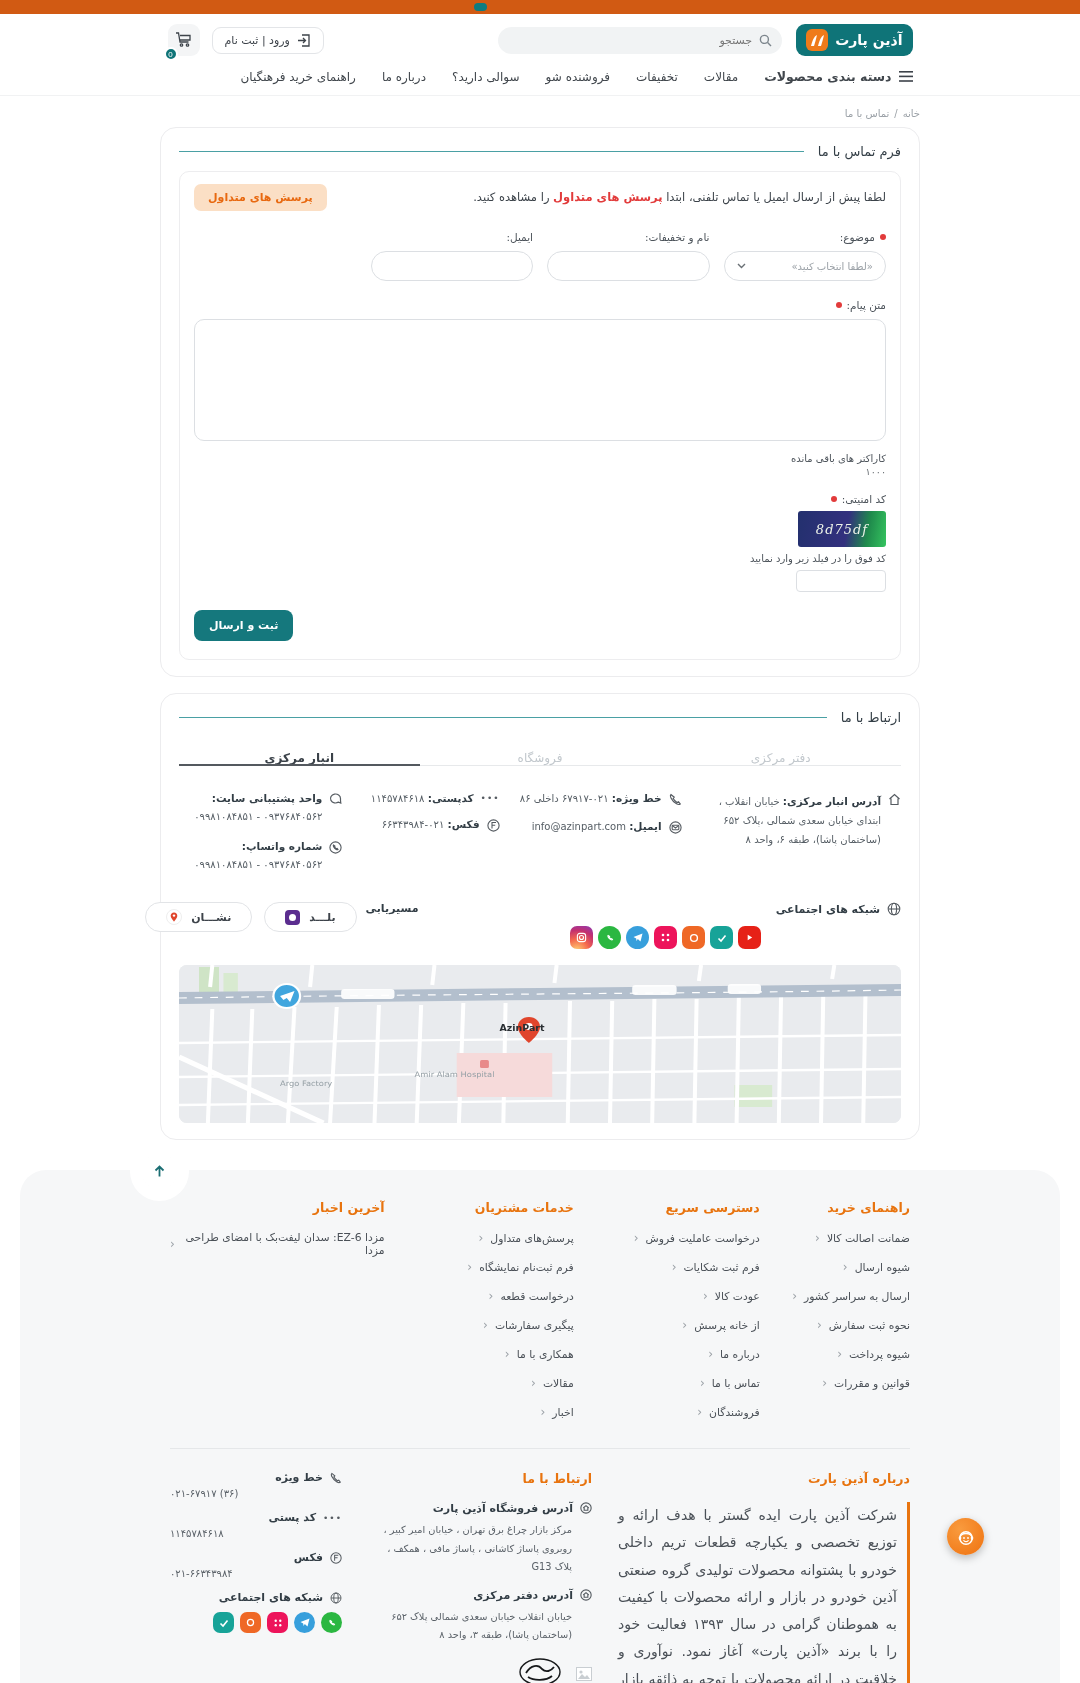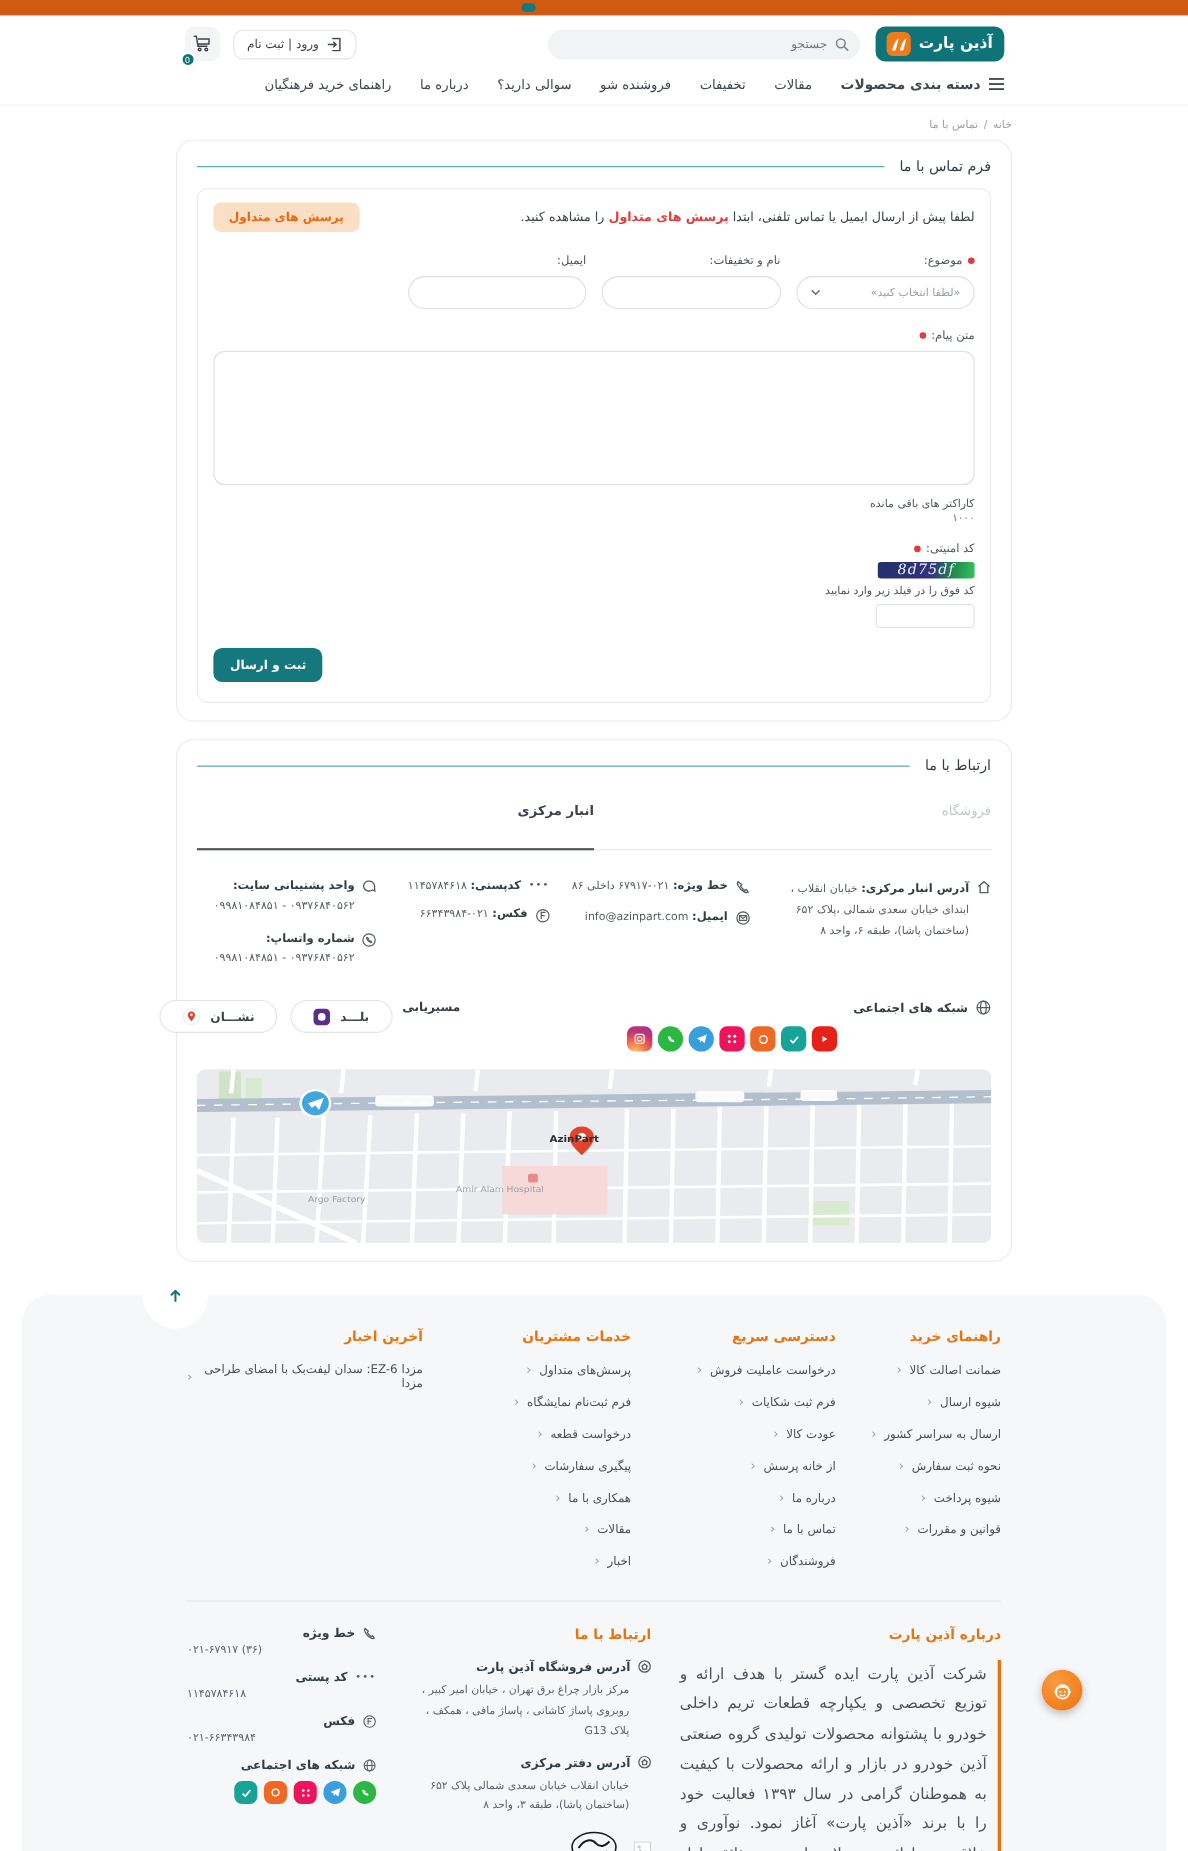--- a/index.html
+++ b/index.html
@@ -38,28 +38,28 @@
   .fgrid{display:grid;grid-template-columns:repeat(4,1fr);gap:14px;margin-top:20px}
   .flabel{font-size:10.5px;color:#4c535a;margin-bottom:8px;display:flex;align-items:center;gap:5px}
   .req{width:6px;height:6px;border-radius:50%;background:#e23b3b;display:inline-block}
   .fctrl{height:30px;border:1px solid #dcdfe3;border-radius:15px;width:100%;padding:0 12px;font-family:inherit;font-size:11px;color:#3d434a;background:#fff;outline:none}
   .fselect{display:flex;align-items:center;justify-content:space-between;font-size:10px;color:#9aa0a6;cursor:pointer}
   .msg-label{margin-top:18px}
   .ftextarea{width:100%;height:122px;border:1px solid #dcdfe3;border-radius:10px;resize:none;outline:none;font-family:inherit;padding:8px 12px;font-size:11px}
   .chars{margin-top:8px;font-size:10px;color:#4c535a}
   .chars-val{font-size:9.5px;color:#6a7075;margin-top:2px}
   .captcha-wrap{margin-top:16px;display:flex;flex-direction:column;align-items:flex-start;gap:6px}
-  .captcha-img{width:88px;height:15px;border-radius:3px;background:linear-gradient(100deg,#23306e 0%,#33307e 55%,#1f8a4c 78%,#35c45f 100%);color:#eef3e9;font-style:italic;font-size:13px;display:flex;align-items:center;justify-content:center;letter-spacing:1px;font-family:"DejaVu Serif","Liberation Serif",serif;direction:ltr}
+  .captcha-img{width:88px;height:36px;border-radius:3px;background:linear-gradient(100deg,#23306e 0%,#33307e 55%,#1f8a4c 78%,#35c45f 100%);color:#eef3e9;font-style:italic;font-size:13px;display:flex;align-items:center;justify-content:center;letter-spacing:1px;font-family:"DejaVu Serif","Liberation Serif",serif;direction:ltr}
   .captcha-hint{font-size:10px;color:#4c535a}
   .captcha-input{width:90px;height:22px;border:1px solid #dcdfe3;border-radius:4px;outline:none;padding:0 6px;font-family:inherit}
   .submit-row{margin-top:18px;display:flex;justify-content:flex-end}
   .submit-btn{background:#15787d;color:#fff;border:none;border-radius:8px;font-size:11px;font-weight:bold;padding:9px 15px;font-family:inherit;cursor:pointer}
   
   .tabs{display:flex;margin-top:16px;border-bottom:1px solid #e7e9eb}
-  .tab{flex:1;text-align:right;font-size:12px;color:#c2c8cd;padding:10px 0 28px;cursor:pointer;position:relative}
+  .tab{flex:1;text-align:center;font-size:12px;color:#c2c8cd;padding:10px 0 0;cursor:pointer;position:relative}
   .tab.active{color:#3b4249;font-weight:bold}
   .tab.active::after{content:"";position:absolute;bottom:-1px;right:0;left:0;height:2px;background:#54595f}
   .cgrid{display:grid;grid-template-columns:1.32fr 1.08fr .92fr 1.05fr;gap:16px 14px;margin-top:26px;font-size:10px}
   .ci{display:flex;gap:7px;align-items:flex-start;margin-bottom:14px}
   .ci-icon{flex:none;color:#555b61;padding-top:1px}
   .ci b{color:#323d45;font-size:10.5px}
   .ci .val{color:#555d64;line-height:1.9;margin-top:3px}
   .ci-inline{color:#555d64}
   
   .social-row{display:flex;justify-content:space-between;margin-top:14px;align-items:flex-start}
@@ -225,20 +225,21 @@
     </div>
   </div>
 </section>
 
 <section class="card">
   <div class="card-head">
     <h2 class="card-title">ارتباط با ما</h2>
     <div class="card-line"></div>
   </div>
   <div class="tabs">
+    <div class="tab">دفتر مرکزی</div>
     <div class="tab">فروشگاه</div>
     <div class="tab active">انبار مرکزی</div>
   </div>
   <div class="cgrid">
     <div>
       <div class="ci">
         <span class="ci-icon">
             <svg width="13" height="13" viewBox="0 0 13 13" fill="none" stroke="#555b61" stroke-width="1.2">
               <path d="M1.5 6 L6.5 1.5 L11.5 6 M3 5.5 V11.5 H10 V5.5"></path>
             </svg>

